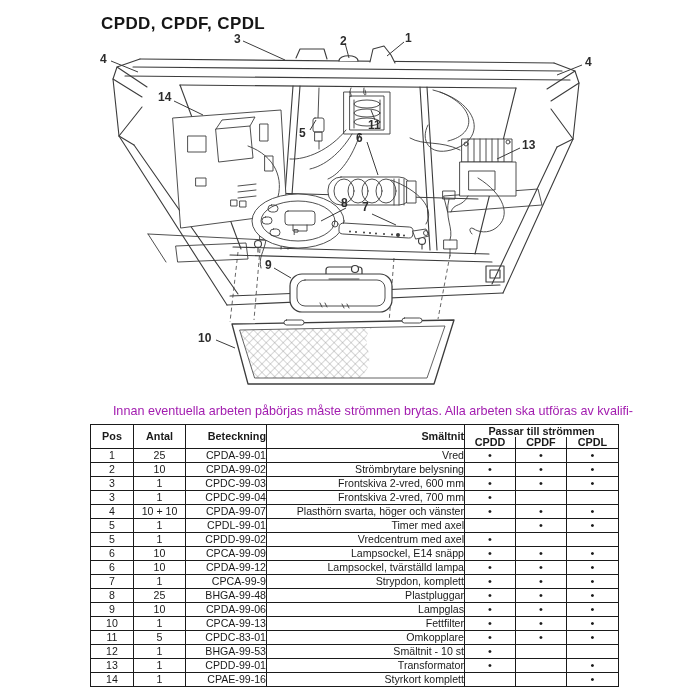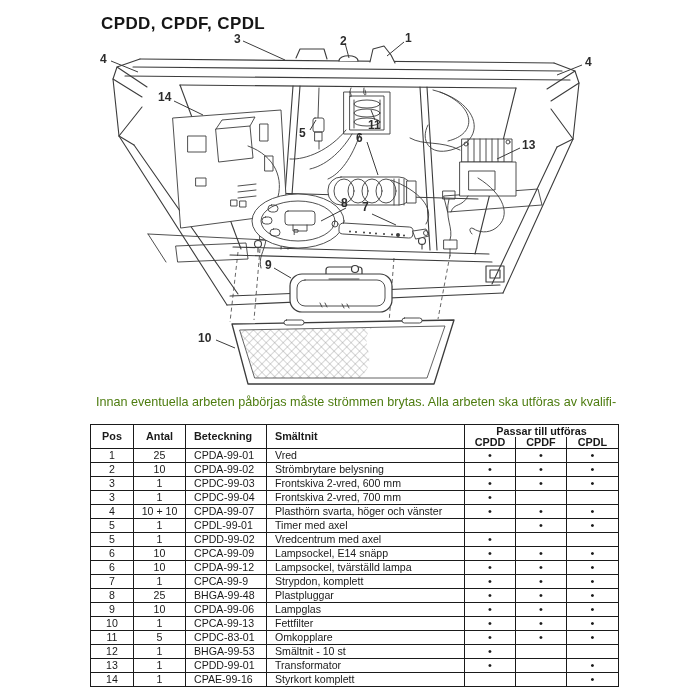--- a/index.html
+++ b/index.html
@@ -2,25 +2,25 @@
 <html><head>
 <meta charset="utf-8">
 <style>
   html,body{margin:0;padding:0;background:#ffffff;}
   body{width:700px;height:700px;font-family:"Liberation Sans",sans-serif;color:#1a1a1a;}
   .page{position:relative;width:700px;height:700px;background:#fff;overflow:hidden;}
   .title{position:absolute;left:95px;top:8px;margin:6px;font-size:17px;font-weight:bold;letter-spacing:.4px;color:#161616;}
   .diagram{position:absolute;left:88px;top:28px;width:524px;height:360px;}
   .diagram svg{position:absolute;left:0;top:0;}
   .co{position:absolute;font-size:12px;font-weight:bold;color:#2c2c2c;line-height:13px;}
-  .warning{position:absolute;left:88px;top:386px;width:528px;margin:8px;font-size:12.6px;line-height:16.5px;color:#4d7c0f;}
+  .warning{position:absolute;left:88px;top:386px;width:528px;margin:17px;font-size:12.6px;line-height:16.5px;color:#a21caf;text-align:right;}
   table.parts{position:absolute;left:90px;top:424px;width:528px;border-collapse:collapse;table-layout:fixed;}
   .parts th,.parts td{border:1px solid #1a1a1a;font-size:10.6px;line-height:13px;height:13px;padding:0;overflow:hidden;white-space:nowrap;text-align:center;vertical-align:middle;}
   .parts th{font-weight:bold;font-size:10.8px;}
-  .parts .t-left{text-align:left;padding-left:8px;}
+  .parts .t-left{text-align:right;padding-left:8px;}
   .parts .h-passar{border-bottom:none;height:11px;line-height:12px;}
   .parts .h-model{border-top:none;height:11px;line-height:11px;}
   .parts td.dot{font-size:11px;}
 </style>
 </head>
 <body>
 
 <div class="page">
 
   <h1 class="title">CPDD, CPDF, CPDL</h1>
@@ -252,21 +252,21 @@
         <col style="width:51px">
         <col style="width:51px">
         <col style="width:52px">
       </colgroup>
     <thead>
       <tr>
         <th rowspan="2">Pos</th>
         <th rowspan="2">Antal</th>
         <th rowspan="2" class="t-left">Beteckning</th>
         <th rowspan="2" class="t-left">Smältnit</th>
-        <th colspan="3" class="h-passar">Passar till utföras</th>
+        <th colspan="3" class="h-passar">Passar till strömmen</th>
       </tr>
       <tr>
         <th class="h-model">CPDD</th>
         <th class="h-model">CPDF</th>
         <th class="h-model">CPDL</th>
       </tr>
     </thead>
     <tbody>
       <tr>
           <td>1</td>

